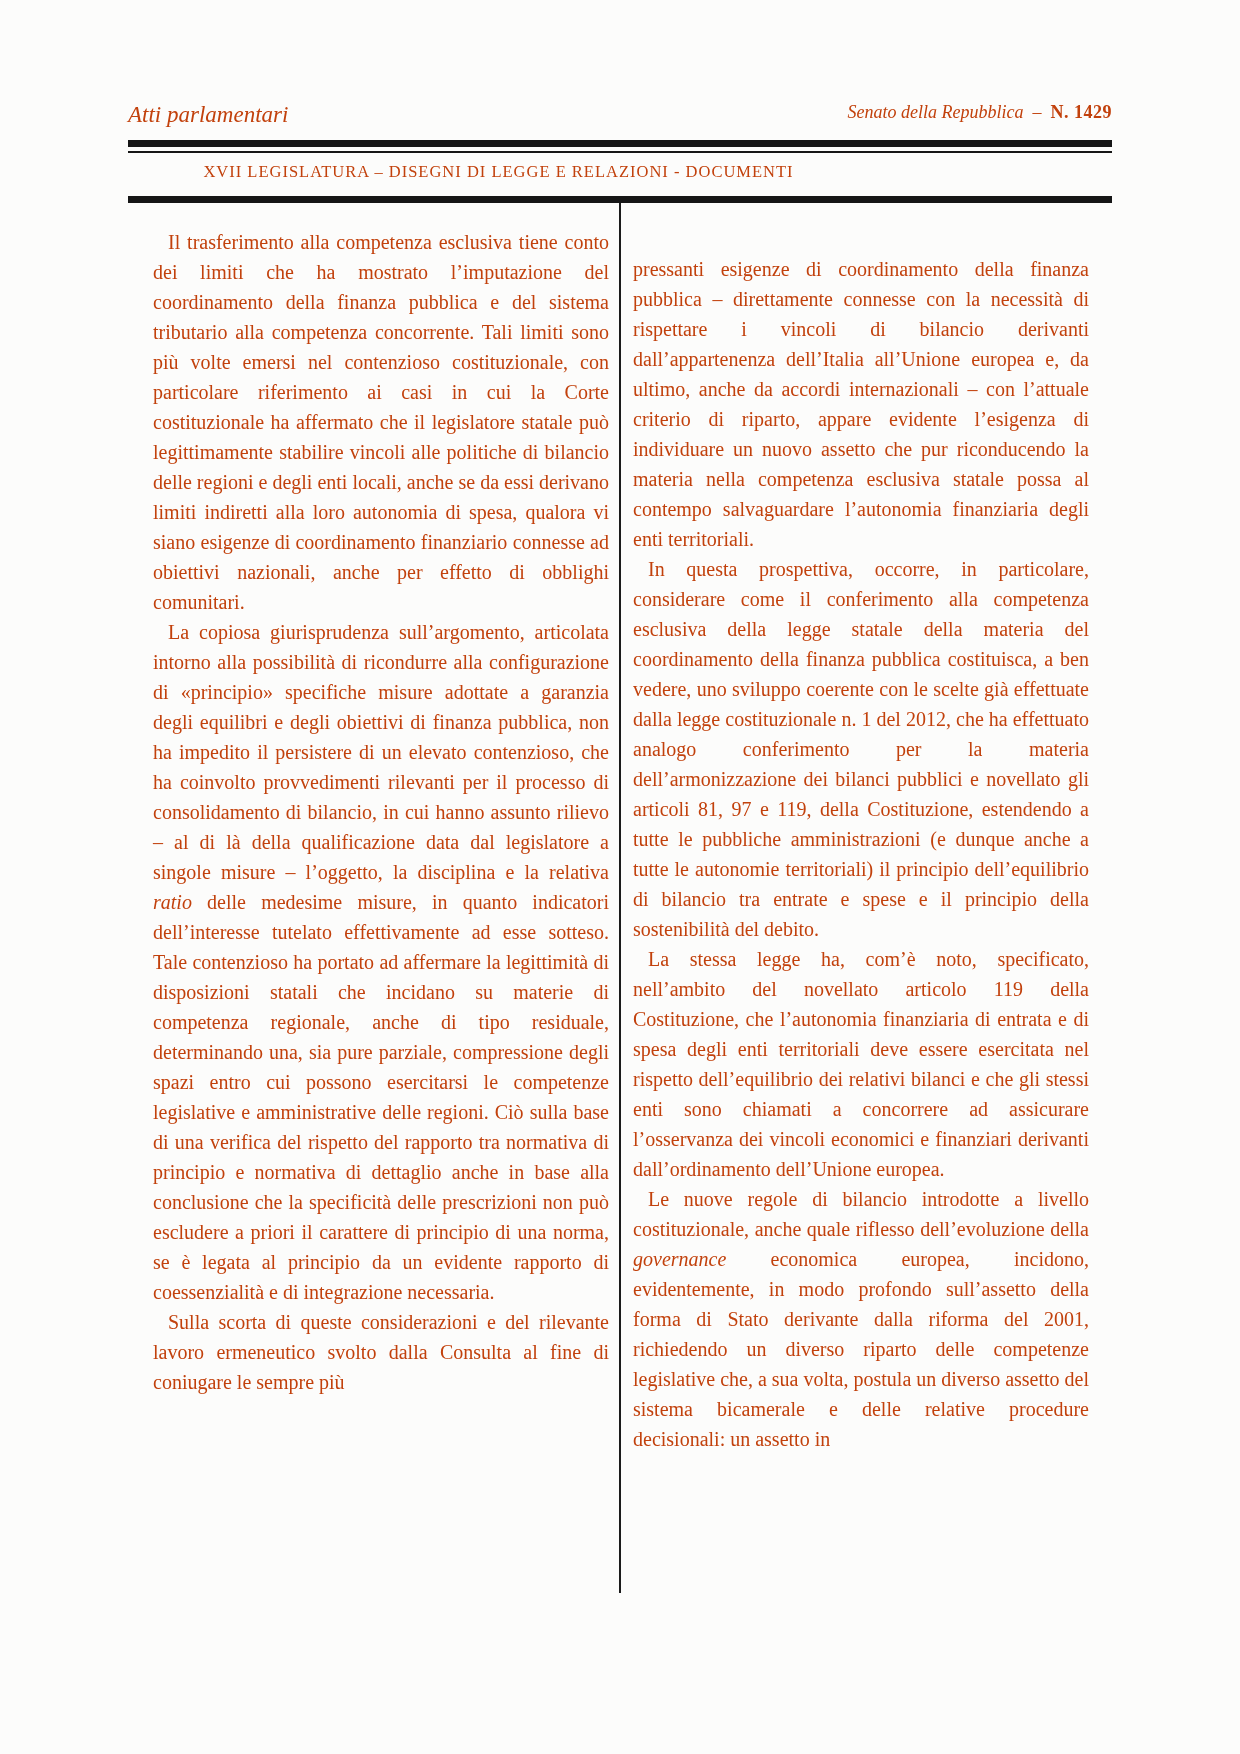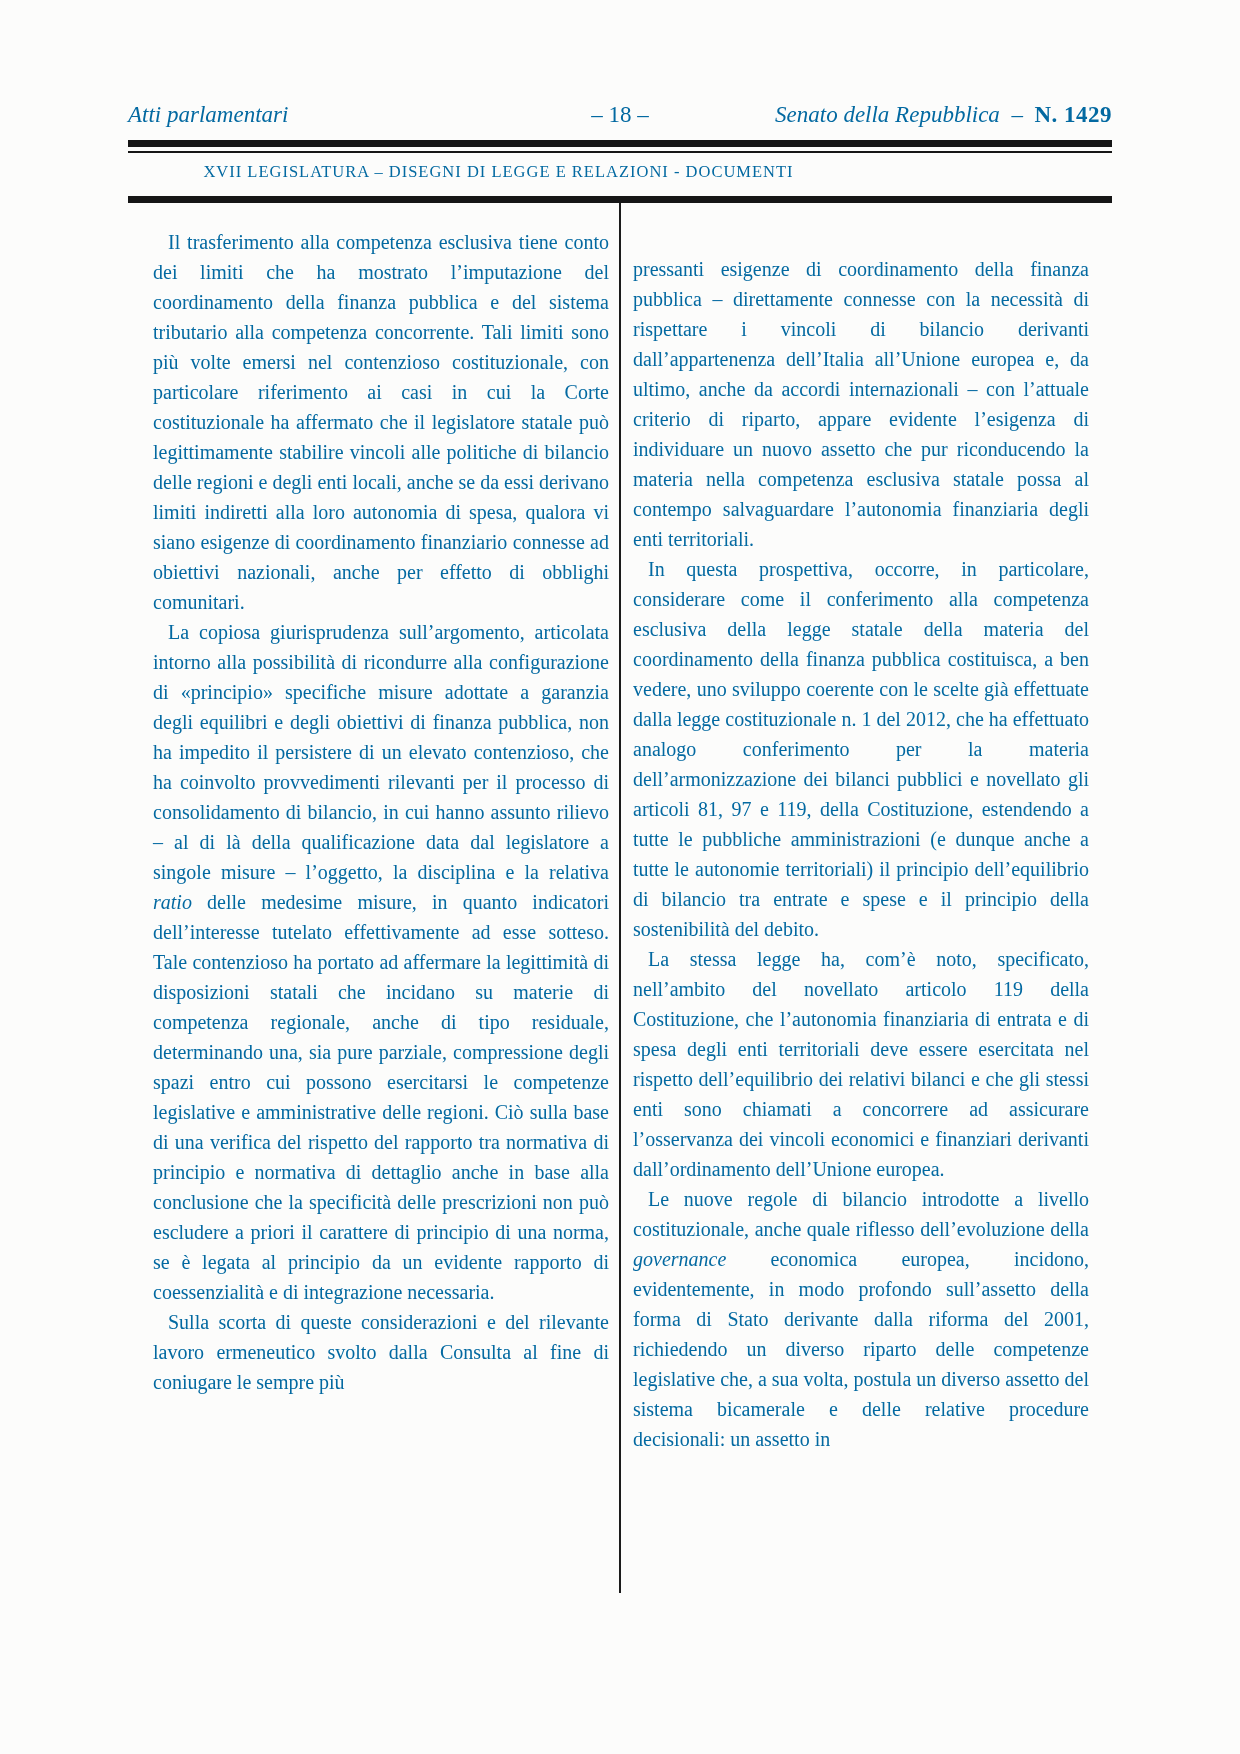--- a/index.html
+++ b/index.html
@@ -6,21 +6,21 @@
     margin: 0;
     padding: 0;
     background: #e8e8e6;
   }
   .page {
     position: relative;
     width: 1240px;
     height: 1754px;
     margin: 0 auto;
     background: #fcfcfb;
-    color: #0369a1;
+    color: #c2410c;
     font-family: "Liberation Serif", "DejaVu Serif", serif;
     overflow: hidden;
   }
   
   .h-left {
     position: absolute;
     left: 128px;
     top: 102px;
     font-size: 23px;
     font-style: italic;
@@ -32,21 +32,21 @@
     top: 102px;
     width: 1240px;
     text-align: center;
     font-size: 23px;
     white-space: nowrap;
   }
   .h-right {
     position: absolute;
     right: 128px;
     top: 102px;
-    font-size: 23px;
+    font-size: 18px;
     white-space: nowrap;
     text-align: right;
   }
   .h-right .it { font-style: italic; }
   .h-right .num { font-weight: 700; letter-spacing: 0.5px; }
   .rule {
     position: absolute;
     left: 128px;
     width: 984px;
     background: #161616;
@@ -88,21 +88,20 @@
   .col p { margin: 0; }
   .col p.indent { text-indent: 15px; }
   .it { font-style: italic; }
 </style>
 </head>
 <body>
 
 <div class="page">
 
   <div class="h-left">Atti parlamentari</div>
-  <div class="h-center">– 18 –</div>
   <div class="h-right"><span class="it">Senato della Repubblica</span>&nbsp;&nbsp;<span>–</span>&nbsp;&nbsp;<span class="num">N. 1429</span></div>
 
   <div class="rule rule-a"></div>
   <div class="rule rule-b"></div>
 
   <div class="subheader">XVII LEGISLATURA – DISEGNI DI LEGGE E RELAZIONI - DOCUMENTI</div>
 
   <div class="rule rule-c"></div>
 
   <div class="divider"></div>

